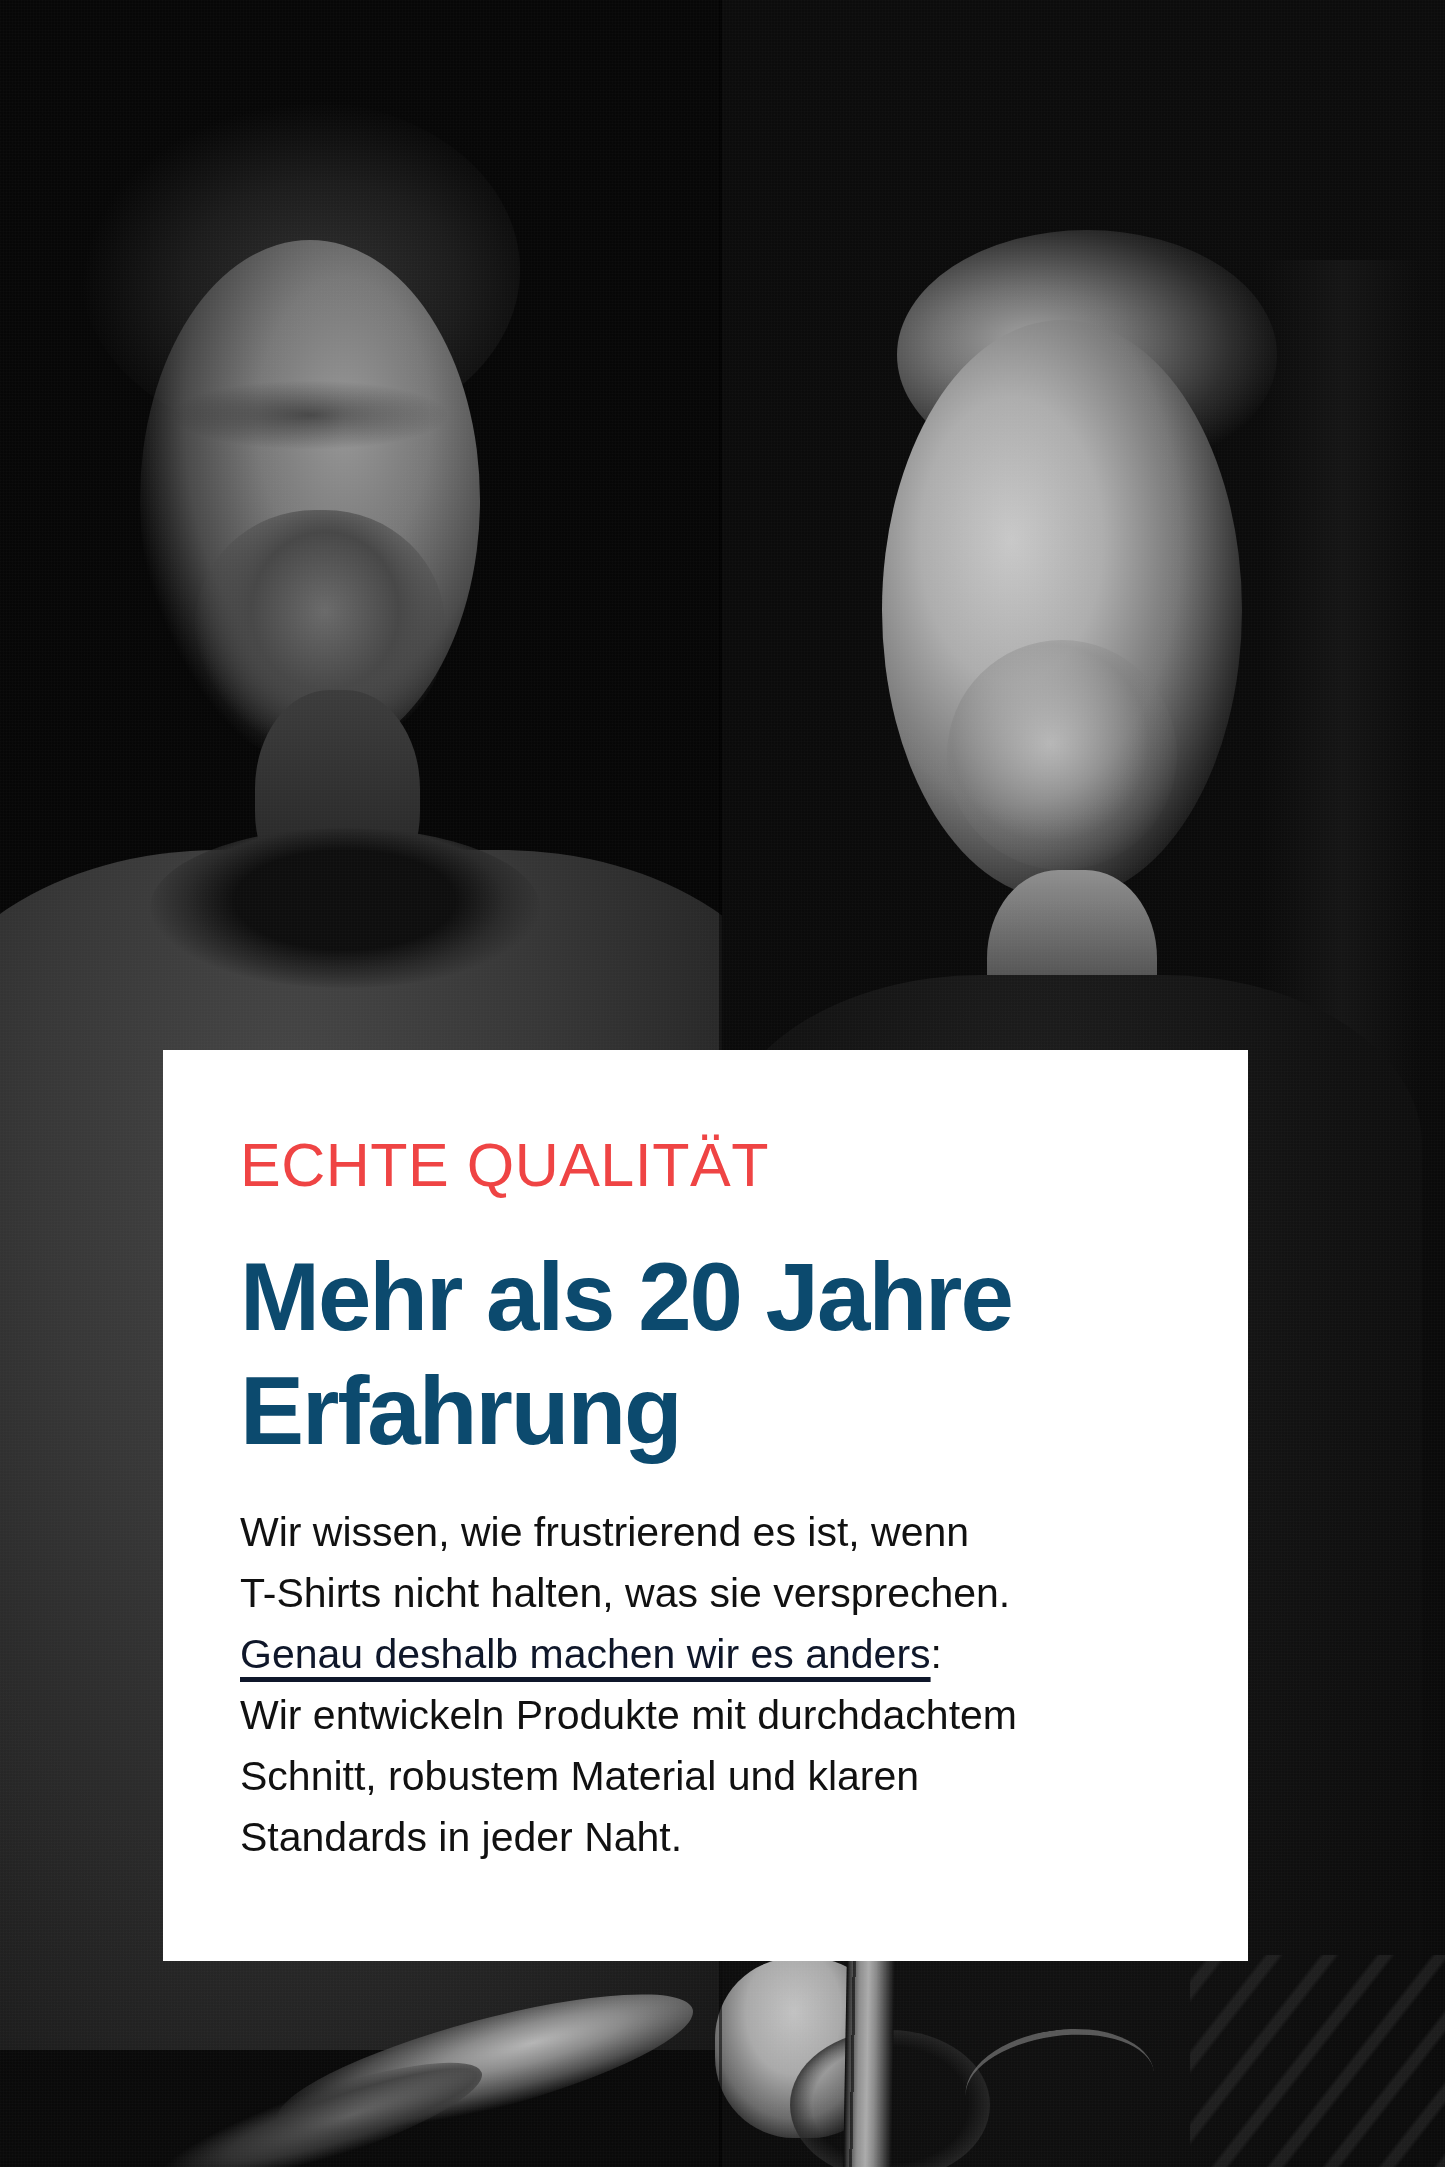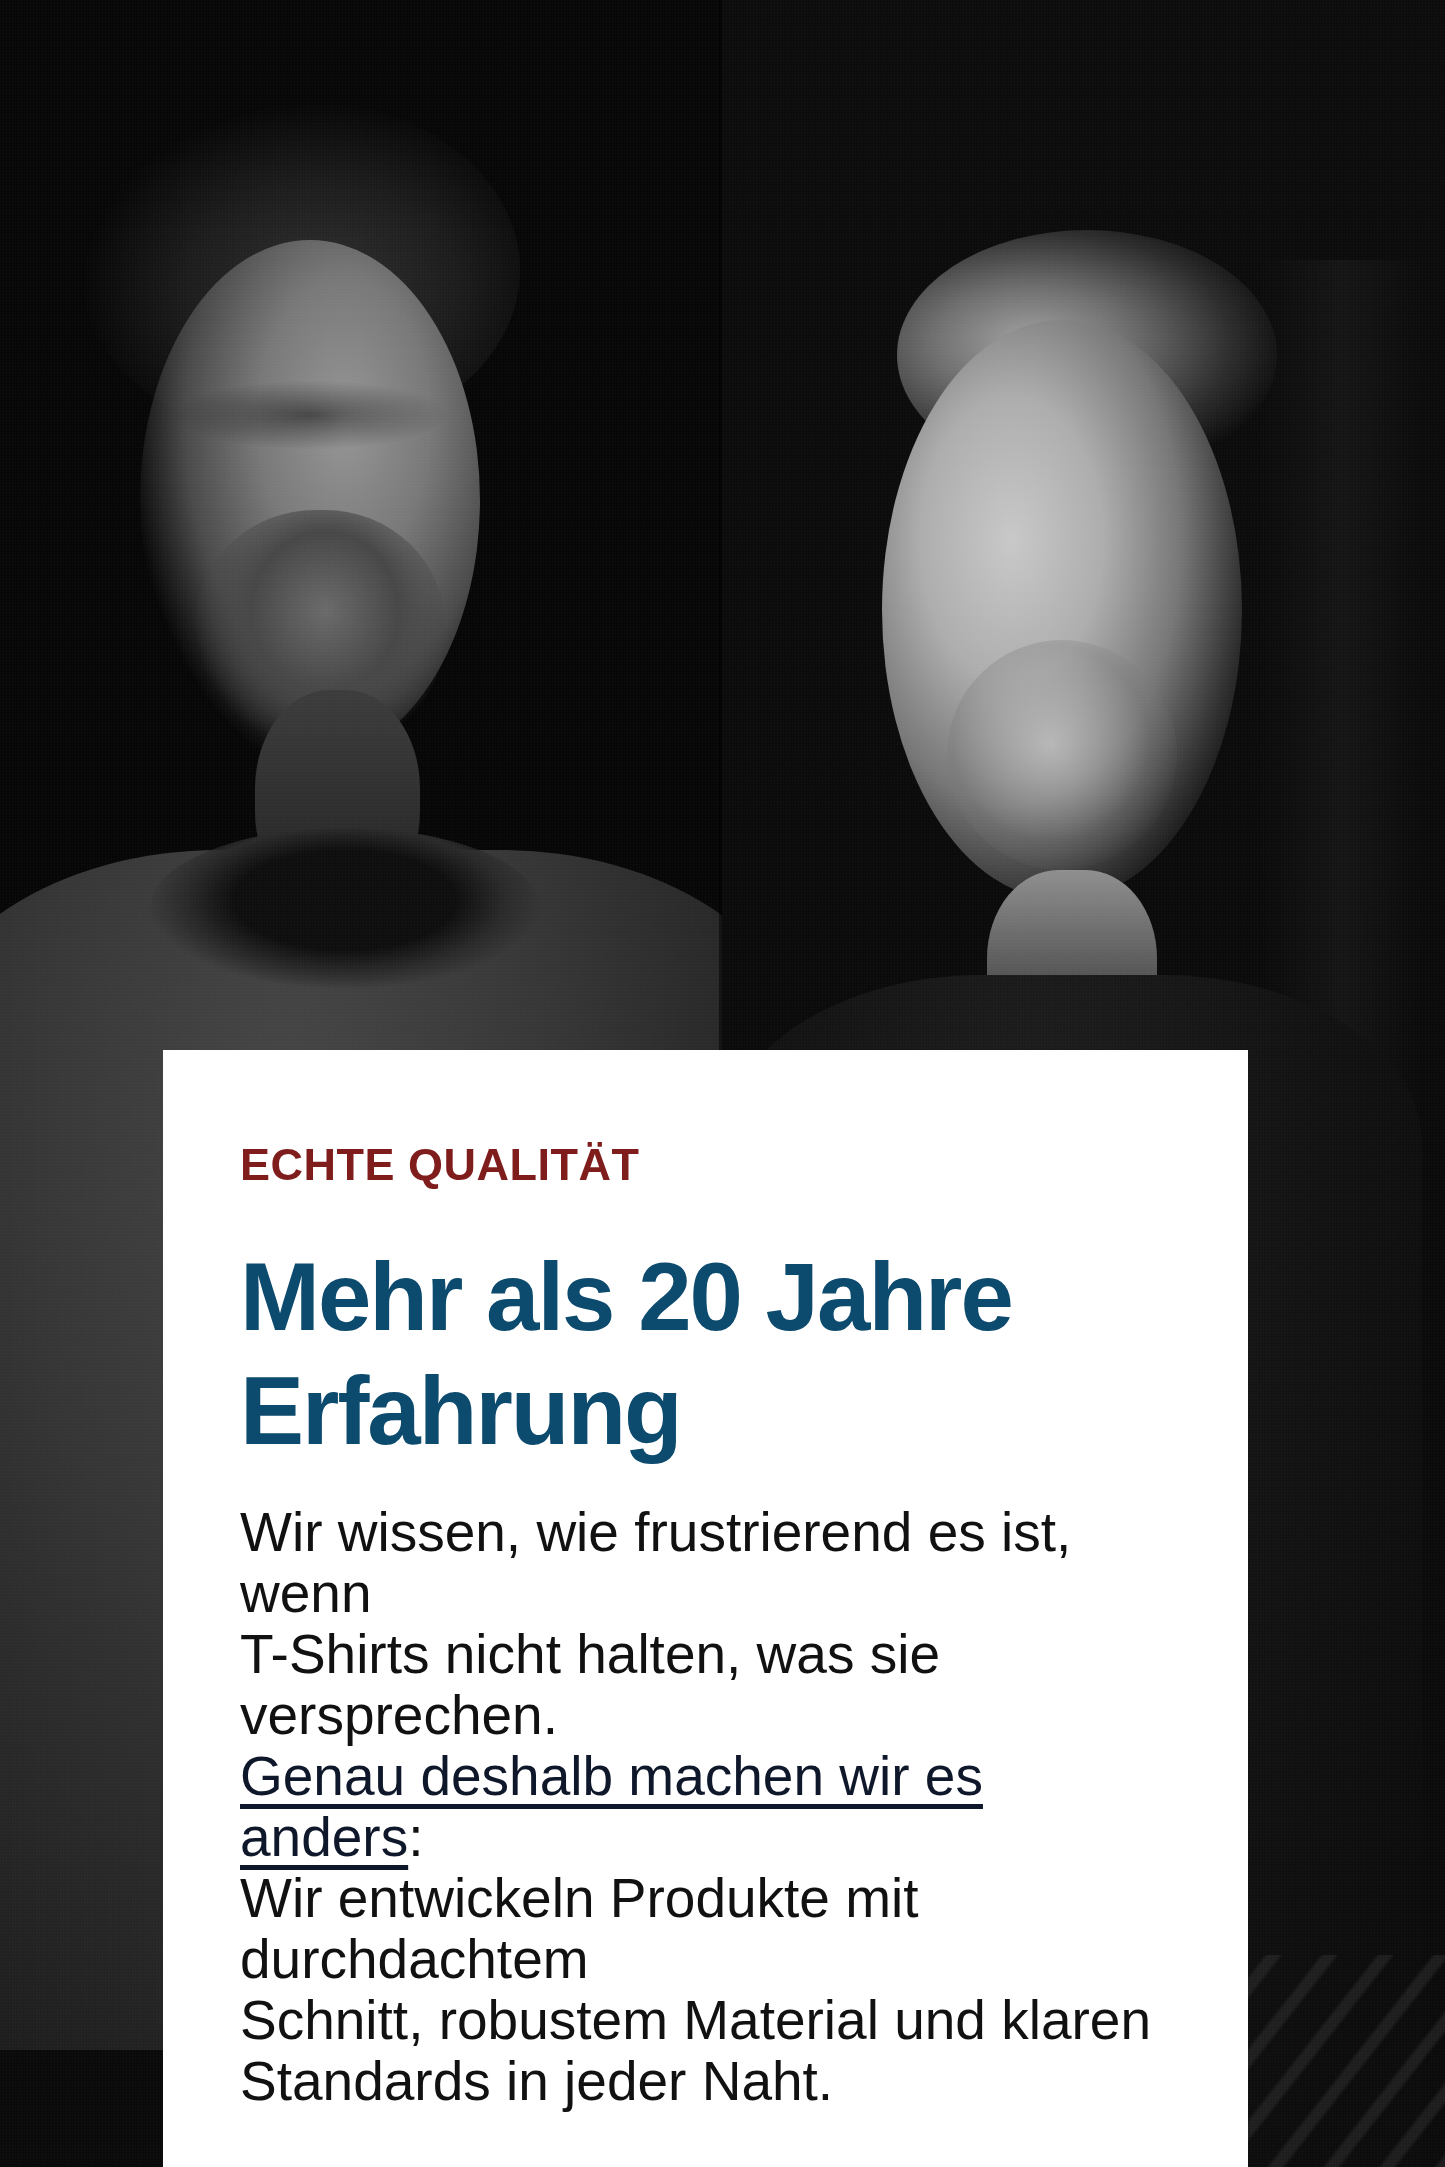--- a/index.html
+++ b/index.html
@@ -65,29 +65,29 @@
   .grain { left:0; top:0; width:1445px; height:2167px;
     background-image:
       repeating-linear-gradient(0deg, rgba(255,255,255,.012) 0 1px, rgba(0,0,0,0) 1px 3px),
       repeating-linear-gradient(90deg, rgba(255,255,255,.01) 0 1px, rgba(0,0,0,0) 1px 3px); }
   
   .card {
     position:absolute; left:163px; top:1050px; width:1085px;
     padding:88px 77px 93px; background:#ffffff;
   }
   .eyebrow {
-    font-size:45px; line-height:54px; letter-spacing:.5px;
-    font-weight:700; color:#7f1d1d; white-space:pre-line;
+    font-size:61px; line-height:54px; letter-spacing:.5px;
+    font-weight:400; color:#ef4444; white-space:pre-line;
   }
   .heading {
     margin-top:48px; font-size:96px; line-height:114px;
     font-weight:700; letter-spacing:-2px; color:#0c4a6e; white-space:pre-line;
   }
   .bodytext {
-    margin-top:34px; font-size:55px; line-height:61px;
+    margin-top:34px; font-size:41px; line-height:61px;
     font-weight:400; color:#111111; white-space:pre-line;
   }
   .inline-link {
     color:#0f172a; text-decoration:underline;
     text-decoration-thickness:5px; text-underline-offset:9px; cursor:pointer;
   }
 </style>
 </head>
 <body>
 

